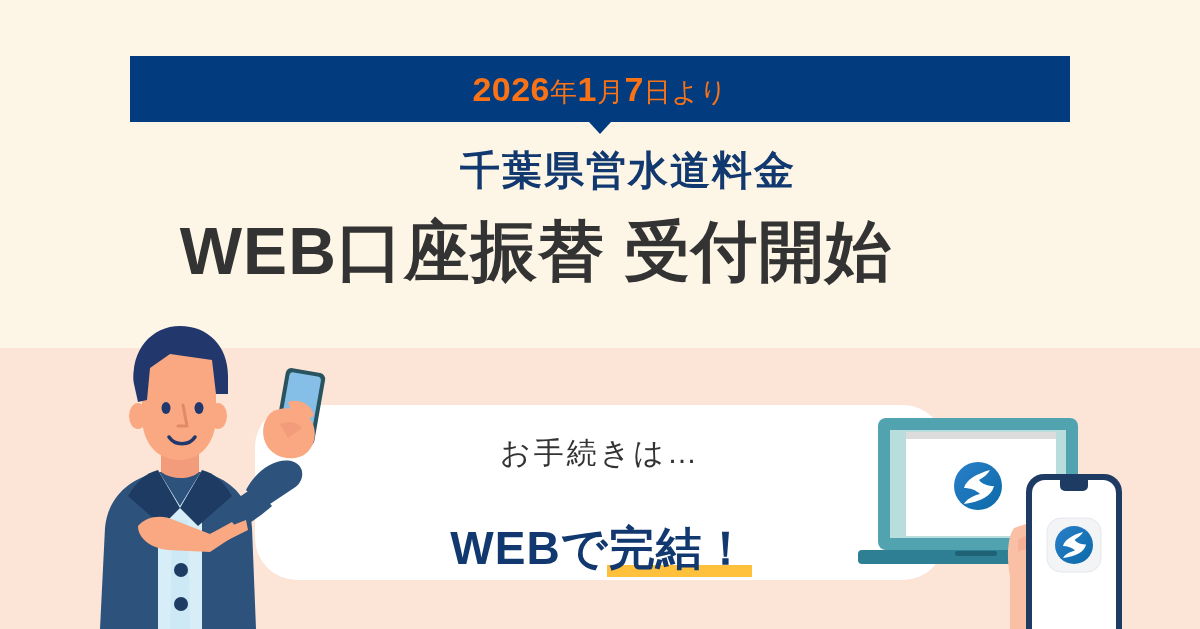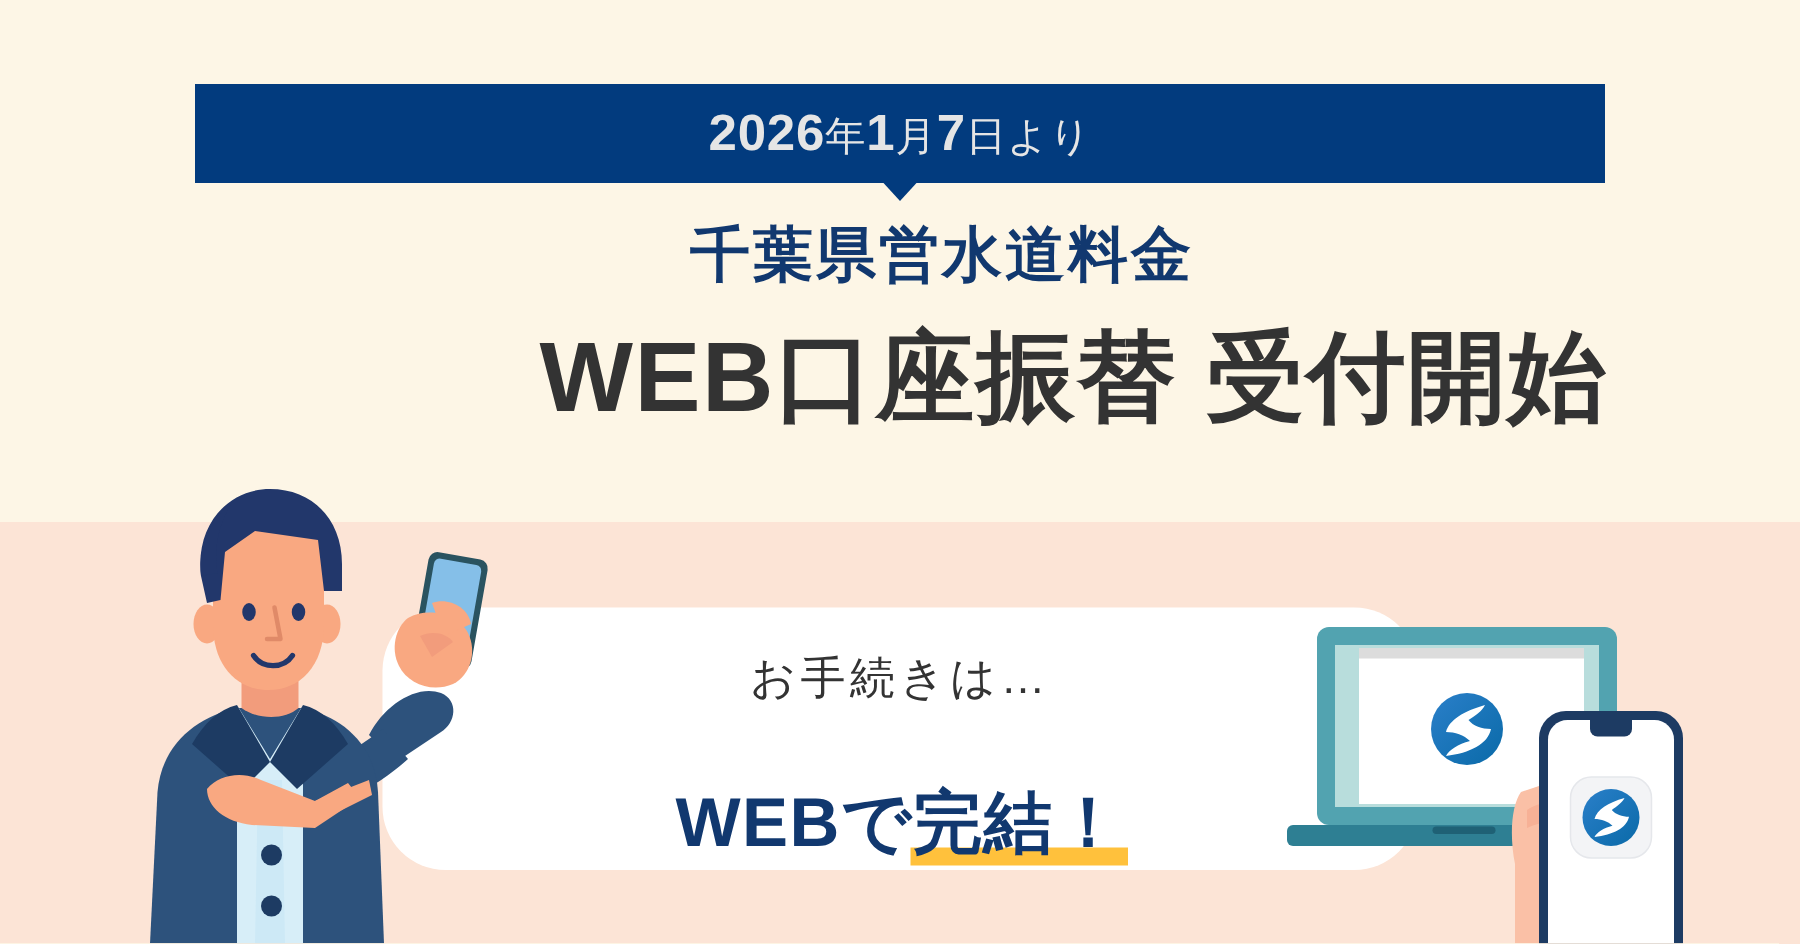--- a/index.html
+++ b/index.html
@@ -40,21 +40,21 @@
   .date-banner {
     position: absolute;
     left: 130px; top: 56px;
     width: 940px; height: 66px;
     background: #023b7e;
     display: flex;
     align-items: center;
     justify-content: center;
   }
   .date-banner-text {
-    color: #e5e5e5;
+    color: #f97316;
     font-size: 31px;
     font-weight: bold;
     letter-spacing: 0.5px;
     white-space: nowrap;
     line-height: 1;
   }
   .date-banner-text .num {
     font-size: 34px;
     font-weight: bold;
   }
@@ -83,21 +83,21 @@
     font-size: 40px;
     font-weight: bold;
     letter-spacing: 2px;
     line-height: 1.1;
     padding-left: 28px;
   }
   .headline {
     position: absolute;
     left: 0; top: 214px;
     width: 1072px;
-    text-align: right;
+    text-align: center;
     color: #333333;
     font-size: 66px;
     font-weight: bold;
     letter-spacing: 1px;
     line-height: 1.15;
     white-space: nowrap;
   }
 
   
   .white-card {

